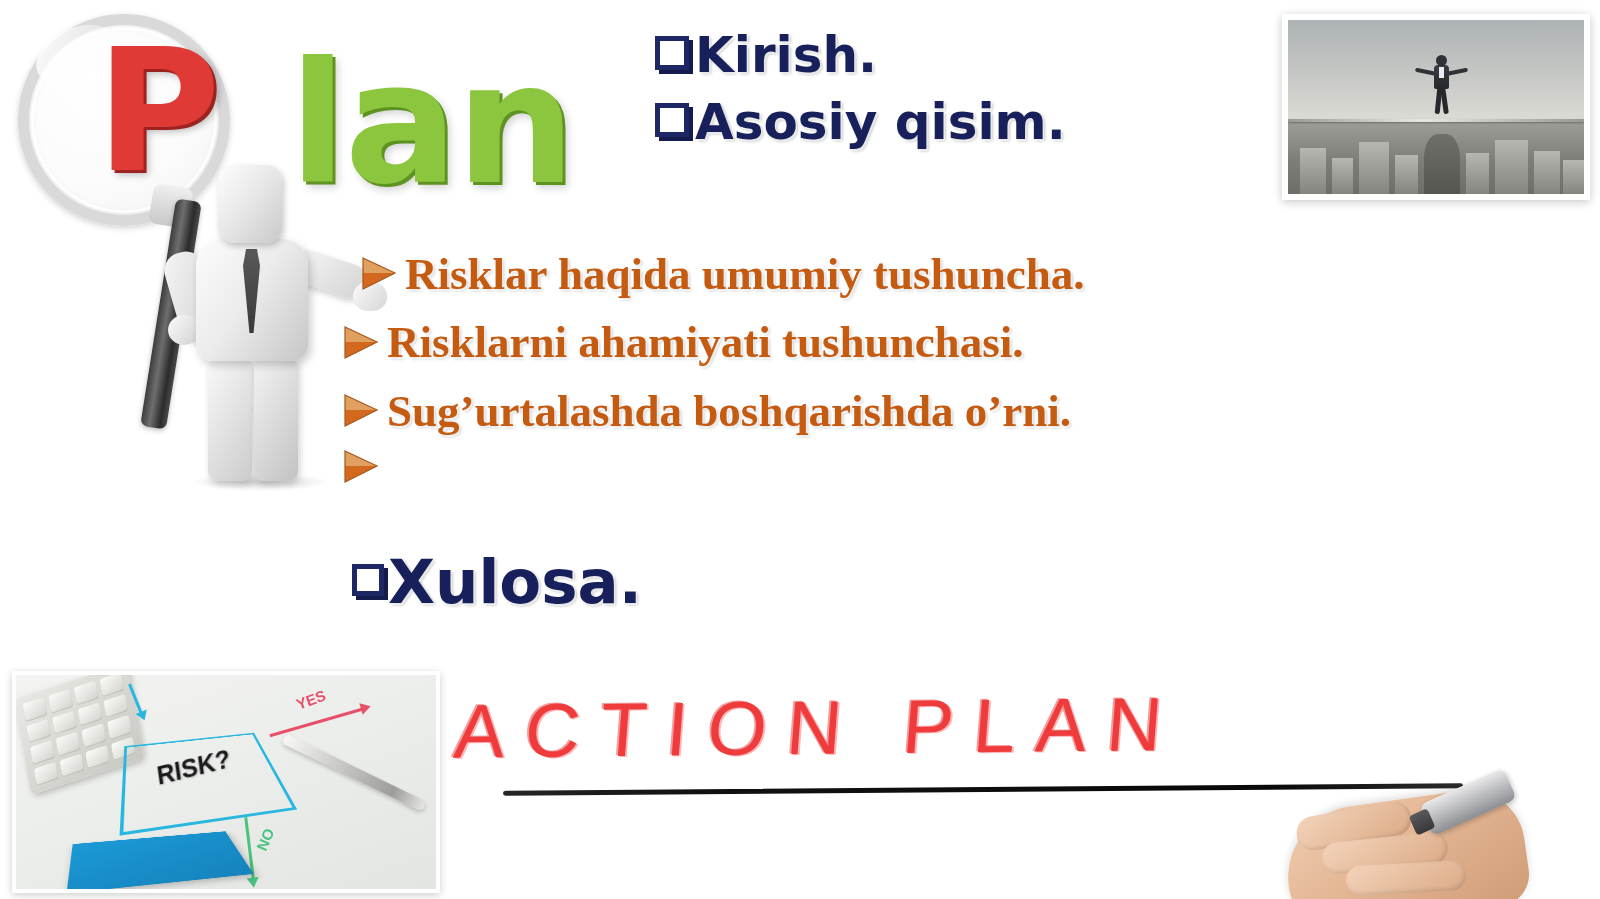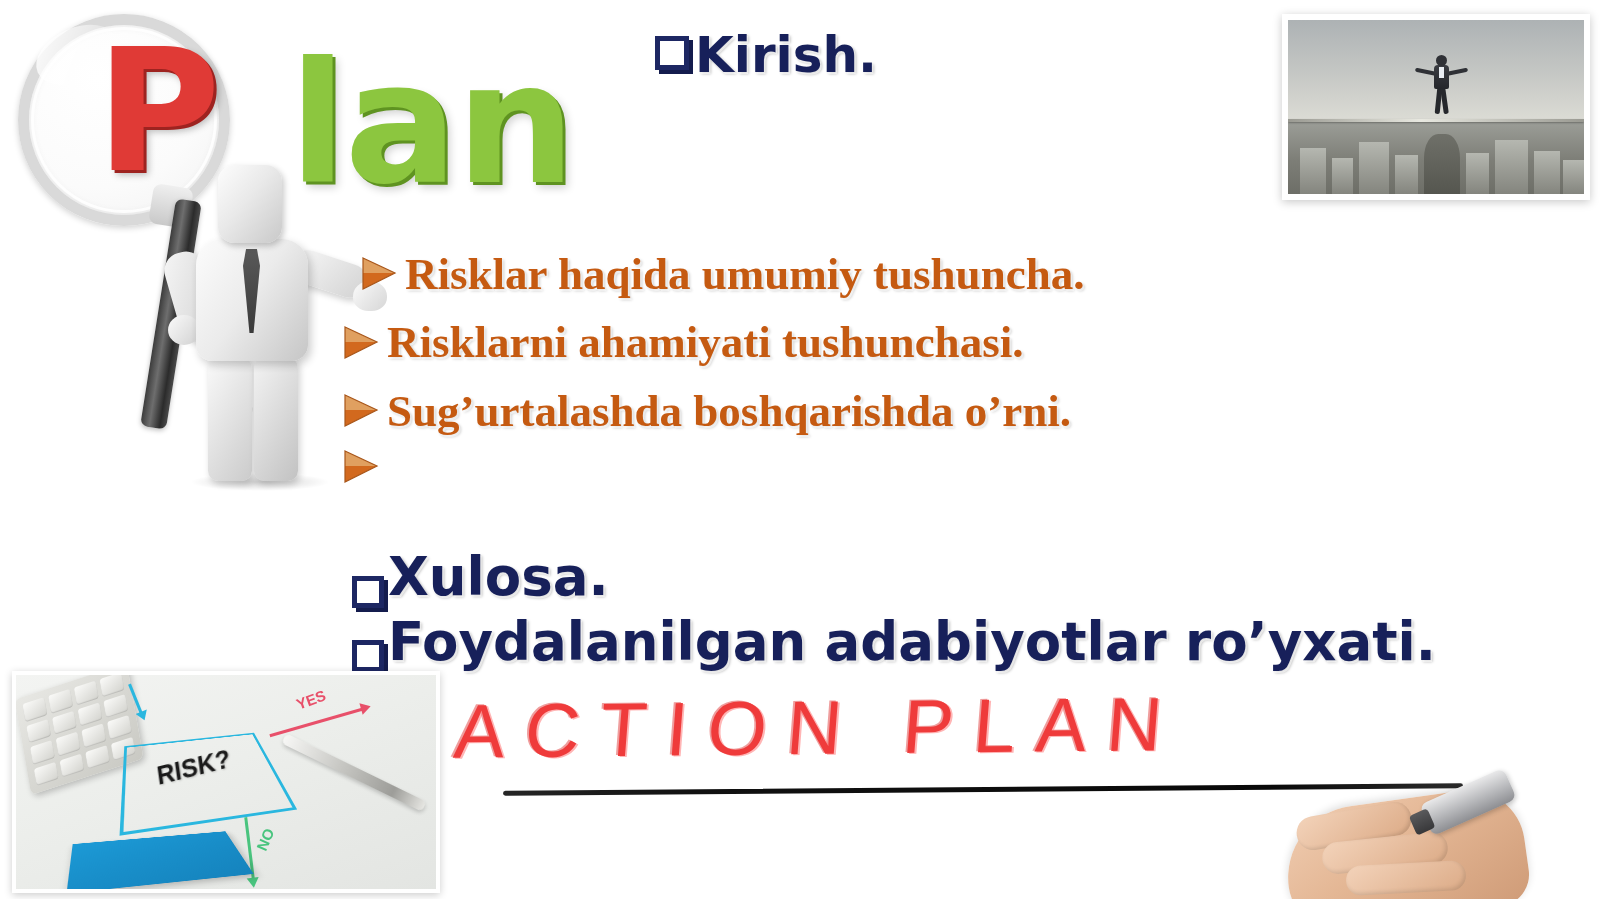--- a/index.html
+++ b/index.html
@@ -172,22 +172,22 @@
     font-family:"Liberation Serif", serif; font-weight:700;
     font-size:45px; line-height:1.52; color:#c55a11;
     text-shadow:1.5px 1.5px 0 rgba(255,255,255,.55), 2px 2px 3px rgba(0,0,0,.22);
     white-space:nowrap;
   }
   .sub-item.indent{ padding-left:18px; }
   .arrow-bullet{ flex:0 0 44px; width:44px; height:44px; display:block; }
 
   .bottom-list{ position:absolute; left:352px; top:545px; width:1180px; }
   .bottom-item{
-    display:flex; align-items:flex-end; gap:4px;
-    color:#17205a; font-weight:700; font-size:53px; line-height:1.22;
+    display:flex; align-items:center; gap:4px;
+    color:#17205a; font-weight:700; font-size:61px; line-height:1.22;
     font-family:"DejaVu Sans", sans-serif;
     text-shadow:1.5px 1.5px 0 rgba(255,255,255,.6), 2px 2px 3px rgba(0,0,0,.28);
     white-space:nowrap;
   }
   .bottom-item .sq-bullet{ width:32px; height:32px; flex:0 0 32px; }
 
   
   .photo-risk{
     position:absolute; left:12px; bottom:6px; width:428px; height:222px;
     background:#fff; padding:4px; box-shadow:0 2px 8px rgba(0,0,0,.20);
@@ -340,20 +340,24 @@
           <span class="w-head"></span>
       </div>
     </div>
   </div>
 
   <div class="top-list">
     <div class="nav-item">
       <span class="sq-bullet"></span>
       <span>Kirish.</span>
     </div>
+    <div class="nav-item">
+      <span class="sq-bullet"></span>
+      <span>Asosiy qisim.</span>
+    </div>
   </div>
 
   <div class="sub-list">
     <div class="sub-item indent">
       <svg class="arrow-bullet" viewBox="0 0 44 44">
         <polygon points="6,6 38,21 6,21" fill="#e0a060"></polygon>
         <polygon points="6,21 38,21 6,37" fill="#d2691e"></polygon>
         <polygon points="6,6 38,21 6,37" fill="none" stroke="#a8561a" stroke-width="1.2"></polygon>
       </svg>
       <span>Risklar haqida umumiy tushuncha.</span>
@@ -380,24 +384,20 @@
         <polygon points="6,21 38,21 6,37" fill="#d2691e"></polygon>
         <polygon points="6,6 38,21 6,37" fill="none" stroke="#a8561a" stroke-width="1.2"></polygon>
       </svg>
     </div>
   </div>
 
   <div class="bottom-list">
     <div class="bottom-item">
       <span class="sq-bullet"></span>
       <span>Xulosa.</span>
-    </div>
-    <div class="bottom-item">
-      <span class="sq-bullet"></span>
-      <span>Foydalanilgan adabiyotlar ro’yxati.</span>
     </div>
   </div>
 
   <div class="photo-risk">
     <div class="inner">
       <div class="calc">
         <div class="keys">
           <i></i>
             <i></i>
             <i></i>

